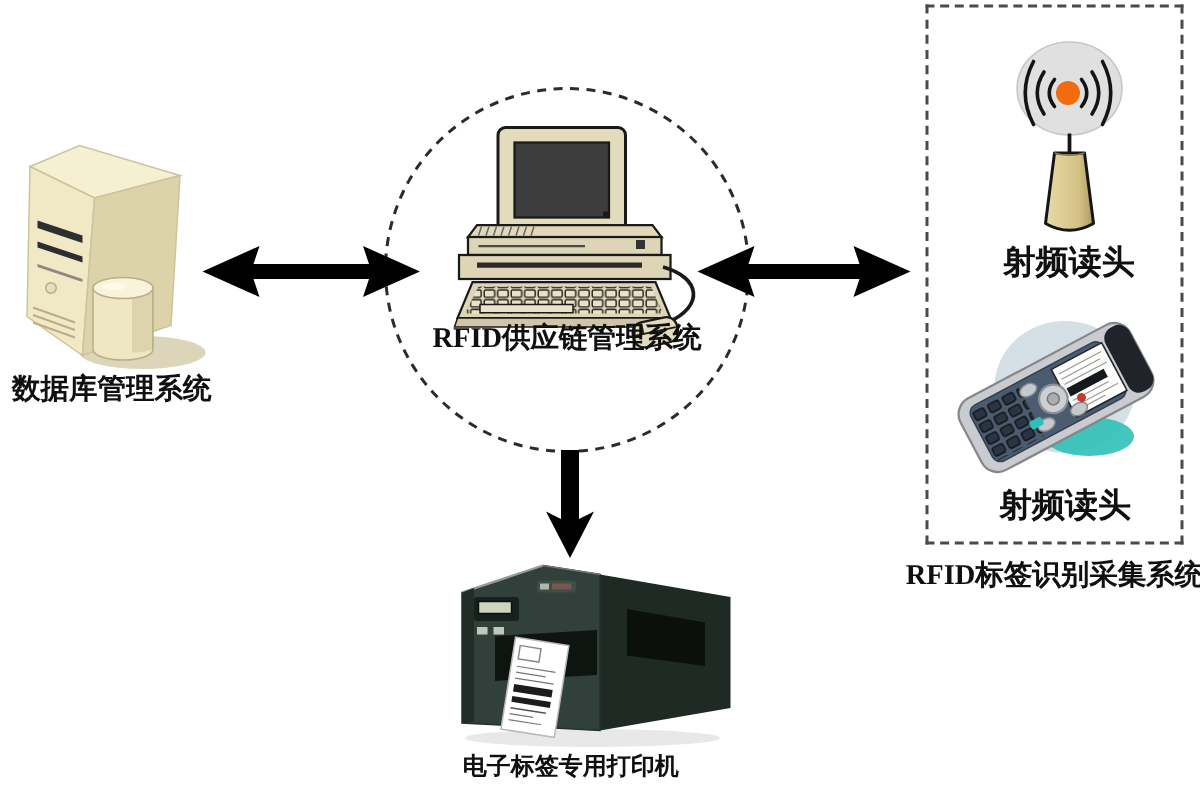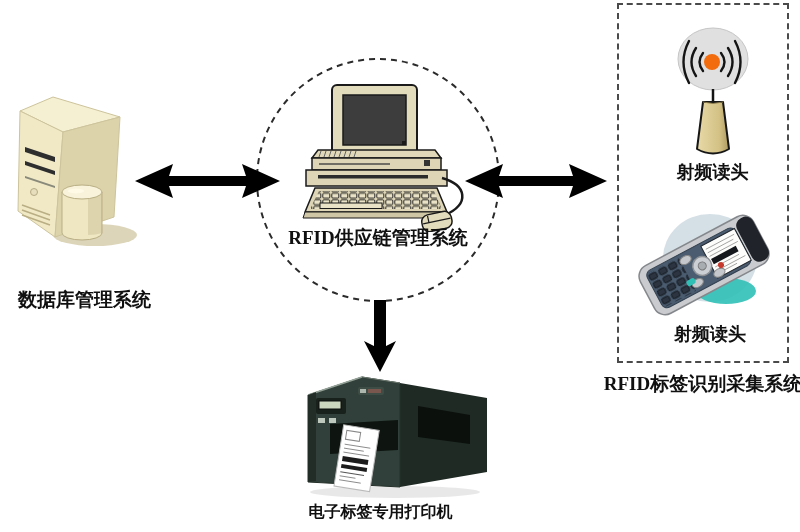--- a/index.html
+++ b/index.html
@@ -8,21 +8,21 @@
     font-family:"Liberation Serif","DejaVu Serif",serif;
   }
   .stage *{box-sizing:border-box;}
   .abs{position:absolute;}
   .label{
     position:absolute;text-align:center;font-weight:bold;color:#101010;
     line-height:1.1;white-space:nowrap;
   }
   .lbl-19{font-size:19px;}
   .lbl-20{font-size:16px;}
-  .lbl-18{font-size:18px;}
+  .lbl-18{font-size:22px;}
   .right-box{
     position:absolute;left:617px;top:3px;width:172px;height:360px;
     border:2px dashed #4a4a4a;background:transparent;
   }
   svg{display:block;}
 </style>
 </head>
 <body>
 
 <div class="stage">
@@ -39,21 +39,21 @@
     <polygon points="15,81 45,91 45,93 15,83" fill="#8a8a7a"></polygon>
     <circle cx="24" cy="97" r="3.5" fill="#e6debc" stroke="#b5ab83" stroke-width="1"></circle>
 
     <path d="M12,110 L40,120 M12,115 L40,125 M12,120 L40,130" stroke="#b9ae84" stroke-width="1.5" fill="none"></path>
 
     <path d="M52,97 L52,138 A20,7 0 0 0 92,138 L92,97 Z" fill="#efe7c2" stroke="#b9ae84" stroke-width="1"></path>
     <path d="M78,98 L78,140 A20,7 0 0 0 92,138 L92,97 Z" fill="rgba(140,128,82,0.18)"></path>
     <ellipse cx="72" cy="97" rx="20" ry="7" fill="#f8f3da" stroke="#b9ae84" stroke-width="1"></ellipse>
     <ellipse cx="66" cy="96" rx="8" ry="2.5" fill="#fffbe8" opacity="0.8"></ellipse>
   </svg>
-  <div class="label lbl-19" style="left:12px;top:250px;width:145px;margin-top:40px;">数据库管理系统</div>
+  <div class="label lbl-19" style="left:2px;top:250px;width:145px;">数据库管理系统</div>
 
   <svg class="abs" style="left:253px;top:55px;" width="250" height="250" viewBox="0 0 250 250">
     <circle cx="125" cy="125" r="121" fill="none" stroke="#2b2b2b" stroke-width="2" stroke-dasharray="6 5"></circle>
   </svg>
 
   <svg class="abs" style="left:295px;top:82px;" width="190" height="150" viewBox="0 0 190 150">
     <defs>
       <pattern id="kbkeys" width="9" height="6.5" patternUnits="userSpaceOnUse">
         <rect x="0.8" y="0.8" width="7" height="4.8" rx="1" fill="#e9e2c6" stroke="#1a1a1a" stroke-width="0.9"></rect>
       </pattern>
@@ -79,21 +79,21 @@
     <rect x="25" y="121" width="62" height="5.5" fill="#e9e2c6" stroke="#1a1a1a" stroke-width="1"></rect>
     <polygon points="10,130 152,130 154,136 8,136" fill="#cfc6a6" stroke="#1a1a1a" stroke-width="1"></polygon>
 
     <path d="M147,96 C172,103 175,122 150,133" stroke="#1a1a1a" stroke-width="2.5" fill="none"></path>
     <g transform="rotate(-12 142 140)">
       <rect x="127" y="131" width="30" height="17" rx="7" fill="#e3dcbc" stroke="#1a1a1a" stroke-width="1.5"></rect>
       <line x1="134" y1="132" x2="134" y2="139" stroke="#1a1a1a" stroke-width="1.2"></line>
       <line x1="128" y1="139" x2="156" y2="139" stroke="#1a1a1a" stroke-width="1.2"></line>
     </g>
   </svg>
-  <div class="label lbl-19" style="left:278px;top:228px;width:200px;">RFID供应链管理系统</div>
+  <div class="label lbl-19" style="left:278px;top:216px;width:200px;">RFID供应链管理系统</div>
 
   <div class="right-box"></div>
 
   <svg class="abs" style="left:670px;top:25px;" width="90" height="135" viewBox="0 0 90 135">
     <defs>
       <linearGradient id="coneg" x1="0" y1="0" x2="1" y2="0">
         <stop offset="0" stop-color="#e8daa8"></stop>
           <stop offset="0.7" stop-color="#d3c184"></stop>
           <stop offset="1" stop-color="#ab9960"></stop>
       </linearGradient>

